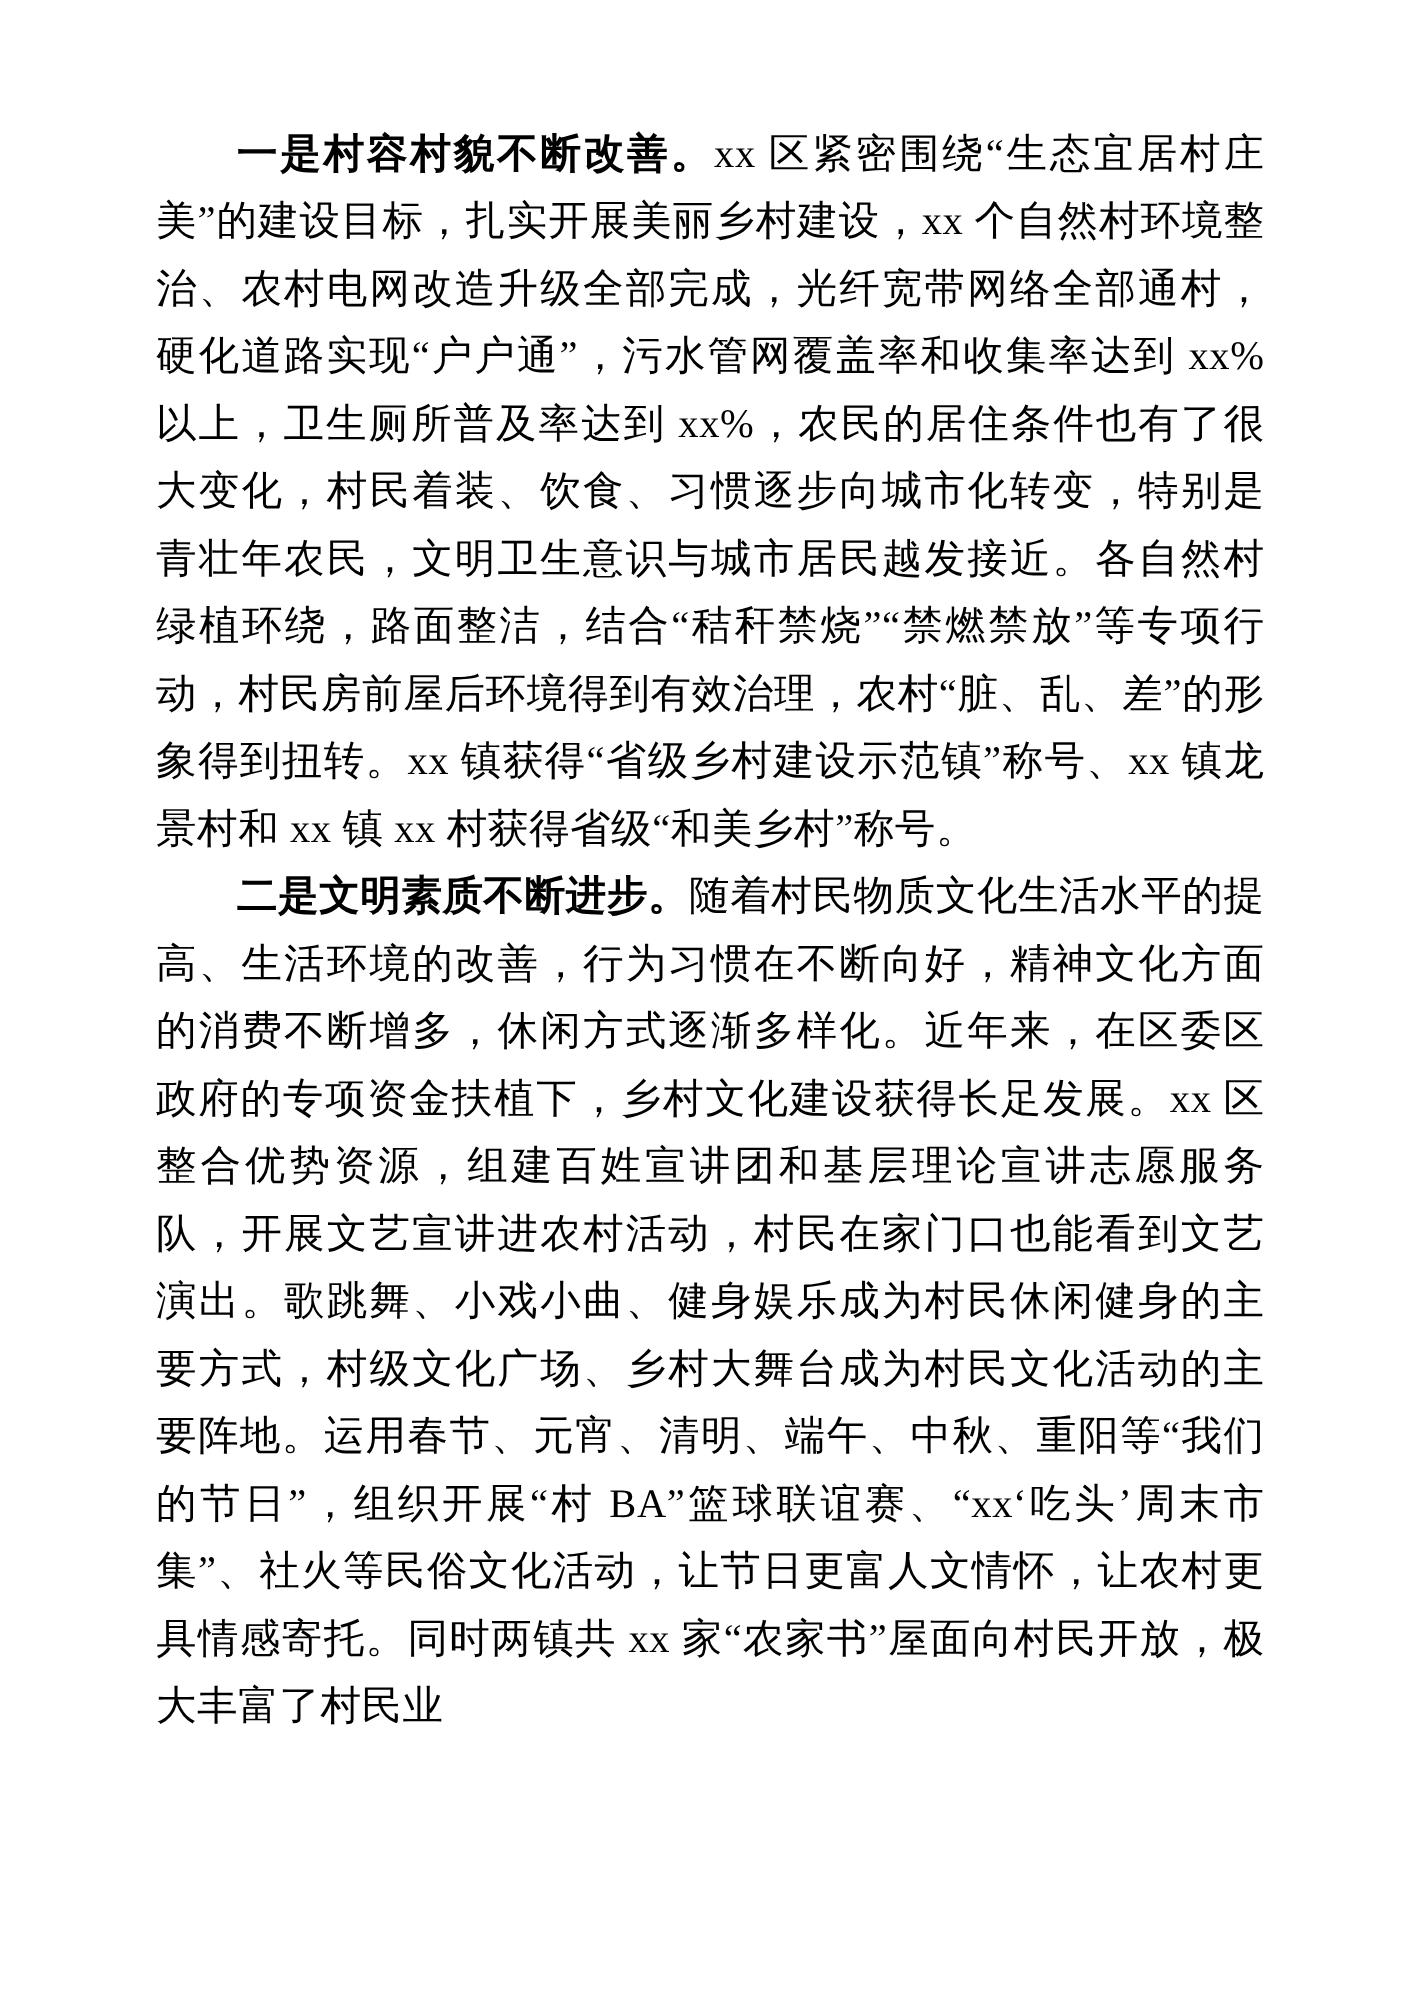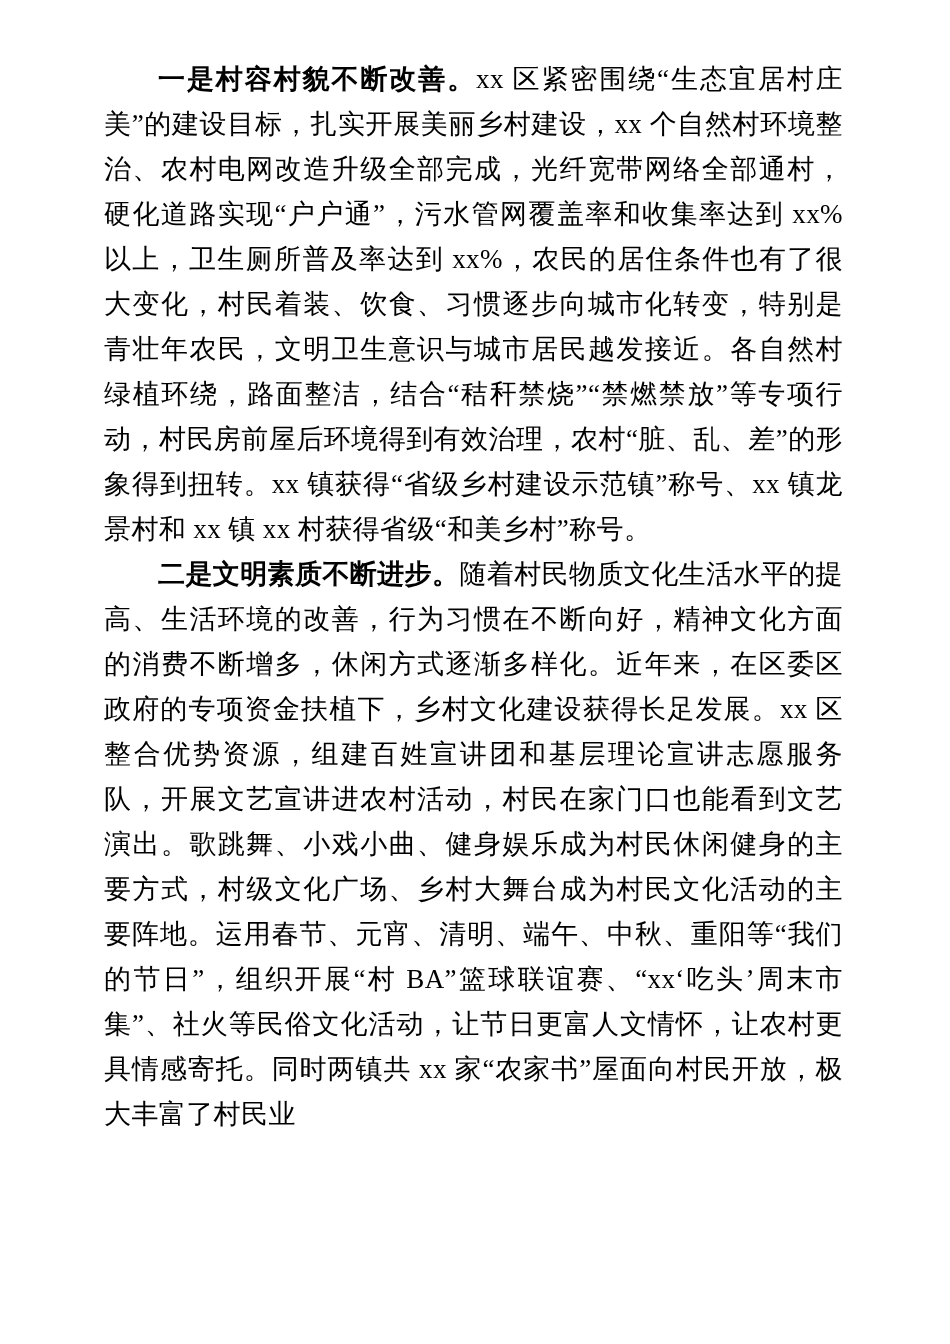--- a/index.html
+++ b/index.html
@@ -9,21 +9,21 @@
   body {
     width: 950px;
     height: 1344px;
     overflow: hidden;
     font-family: "Liberation Serif", "DejaVu Serif", serif;
   }
   .doc-page {
     box-sizing: border-box;
     width: 950px;
     height: 1228px;
-    padding: 57px 107px 0 104px;
+    padding: 80px 107px 0 104px;
     border-radius: 14px;
   }
   .doc-paragraph {
     margin: 0;
     font-size: 27px;
     line-height: 45px;
     letter-spacing: 0.4px;
     text-align: justify;
     text-justify: inter-character;
     text-indent: 2em;

